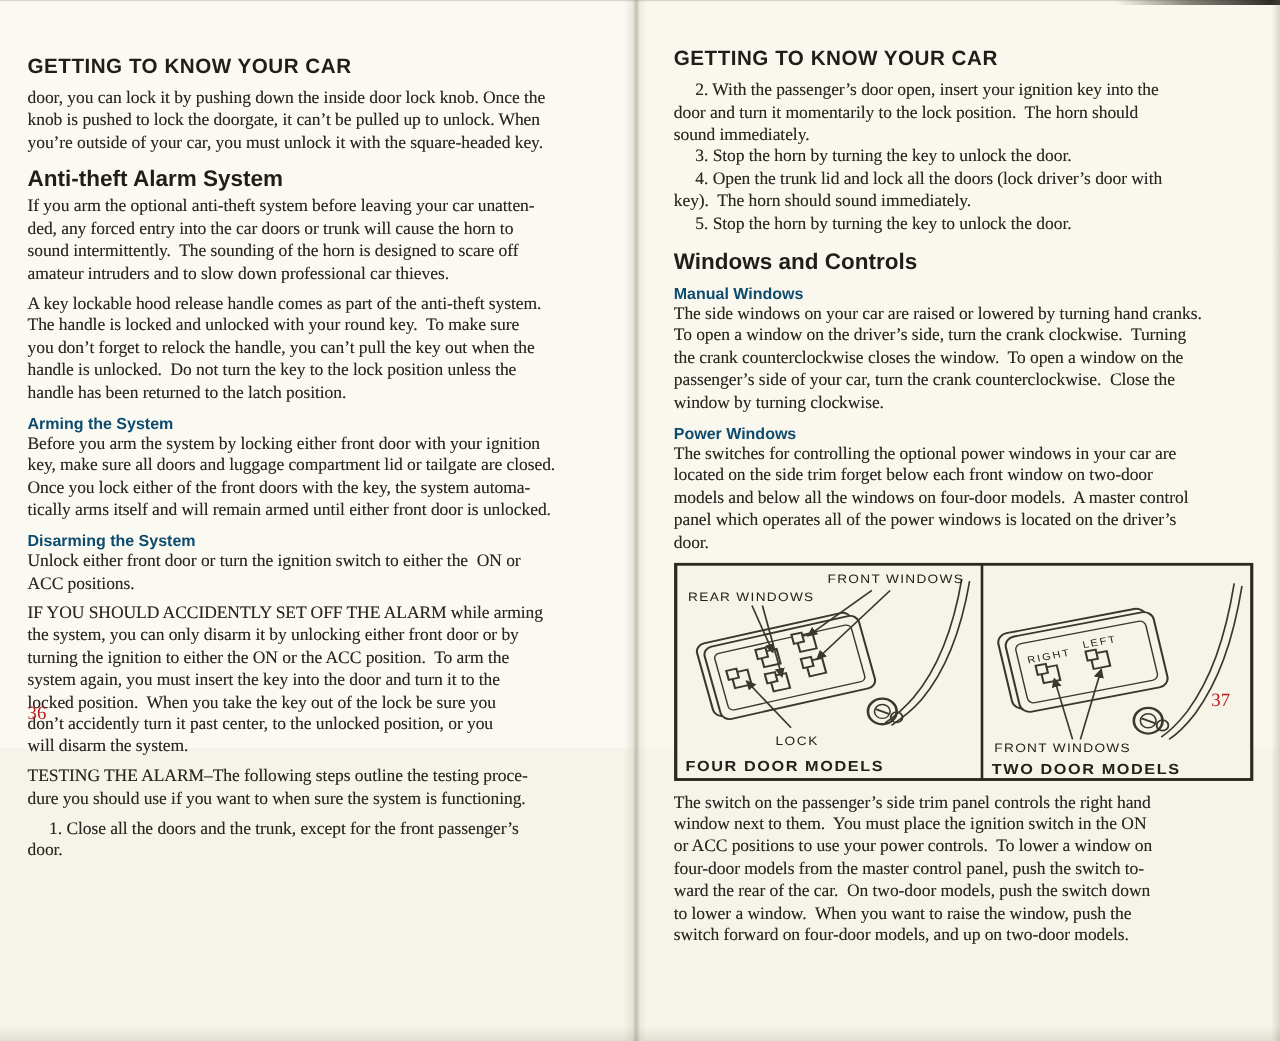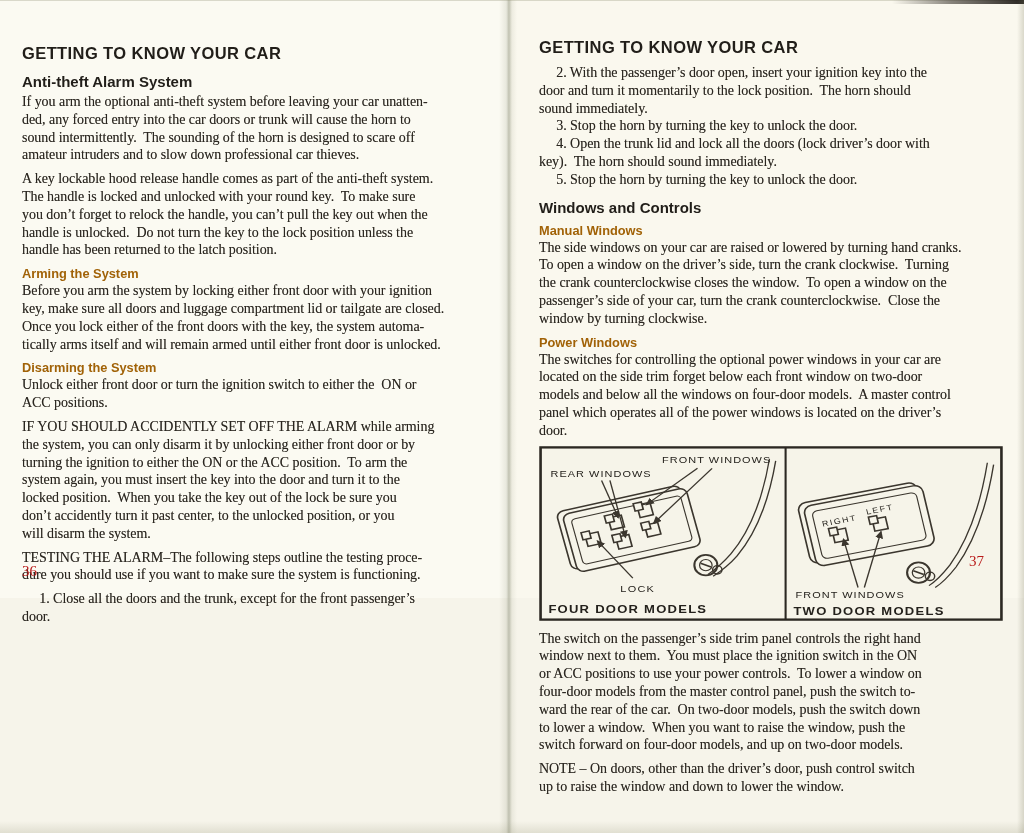--- a/index.html
+++ b/index.html
@@ -41,27 +41,27 @@
     background: linear-gradient(to left, rgba(120,120,95,0.25), rgba(120,120,95,0)); z-index: 6;
   }
 
   h1.doc-title {
     font-family: "Liberation Sans", sans-serif;
     font-size: 16.5px; font-weight: bold; letter-spacing: 0.4px;
     color: #211e19; margin: 0 0 7px 0;
   }
   h2.sec {
     font-family: "Liberation Sans", sans-serif;
-    font-size: 15px; font-weight: bold;
+    font-size: 18px; font-weight: bold;
     color: #211e19; margin: 10px 0 3px 0;
   }
   h3.sub {
     font-family: "Liberation Sans", sans-serif;
     font-size: 12.8px; font-weight: bold;
-    color: #a16207; margin: 7px 0 1px 0;
+    color: #0c4a6e; margin: 7px 0 1px 0;
   }
   p.body {
     font-size: 14px; line-height: 17.8px; letter-spacing: -0.05px;
     color: #2a2620; margin: 0 0 6px 0;
     white-space: pre-wrap;
     text-shadow: 0 0 0.4px rgba(45,40,32,0.45);
   }
   .page-number {
     position: absolute; font-size: 15px; color: #b91c1c;
   }
@@ -74,20 +74,23 @@
     fill: #24211c; stroke: none;
   }
 </style>
 </head>
 <body>
 
 <div class="spread">
 
   <div class="page page-left">
     <h1 class="doc-title">GETTING TO KNOW YOUR CAR</h1>
+    <p class="body">door, you can lock it by pushing down the inside door lock knob. Once the
+knob is pushed to lock the doorgate, it can’t be pulled up to unlock. When
+you’re outside of your car, you must unlock it with the square-headed key.</p>
     <h2 class="sec">Anti-theft Alarm System</h2>
     <p class="body">If you arm the optional anti-theft system before leaving your car unatten-
 ded, any forced entry into the car doors or trunk will cause the horn to
 sound intermittently.  The sounding of the horn is designed to scare off
 amateur intruders and to slow down professional car thieves.</p>
     <p class="body">A key lockable hood release handle comes as part of the anti-theft system.
 The handle is locked and unlocked with your round key.  To make sure
 you don’t forget to relock the handle, you can’t pull the key out when the
 handle is unlocked.  Do not turn the key to the lock position unless the
 handle has been returned to the latch position.</p>
@@ -100,21 +103,21 @@
     <p class="body">Unlock either front door or turn the ignition switch to either the  ON or
 ACC positions.</p>
     <p class="body">IF YOU SHOULD ACCIDENTLY SET OFF THE ALARM while arming
 the system, you can only disarm it by unlocking either front door or by
 turning the ignition to either the ON or the ACC position.  To arm the
 system again, you must insert the key into the door and turn it to the
 locked position.  When you take the key out of the lock be sure you
 don’t accidently turn it past center, to the unlocked position, or you
 will disarm the system.</p>
     <p class="body">TESTING THE ALARM–The following steps outline the testing proce-
-dure you should use if you want to make sure the system is functioning.</p>
+dure you should use if you want to when sure the system is functioning.</p>
     <p class="body">     1. Close all the doors and the trunk, except for the front passenger’s
 door.</p>
     <div class="page-number left">36</div>
   </div>
 
   <div class="page page-right">
     <h1 class="doc-title">GETTING TO KNOW YOUR CAR</h1>
     <p class="body">     2. With the passenger’s door open, insert your ignition key into the
 door and turn it momentarily to the lock position.  The horn should
 sound immediately.
@@ -207,22 +210,20 @@
       </g>
     </svg>
 
     <p class="body">The switch on the passenger’s side trim panel controls the right hand
 window next to them.  You must place the ignition switch in the ON
 or ACC positions to use your power controls.  To lower a window on
 four-door models from the master control panel, push the switch to-
 ward the rear of the car.  On two-door models, push the switch down
 to lower a window.  When you want to raise the window, push the
 switch forward on four-door models, and up on two-door models.</p>
-    <p class="body">NOTE – On doors, other than the driver’s door, push control switch
-up to raise the window and down to lower the window.</p>
     <div class="page-number right">37</div>
   </div>
 
   <div class="gutter"></div>
   <div class="artifact-top-line"></div>
   <div class="artifact-top-right"></div>
   <div class="artifact-bottom"></div>
   <div class="artifact-right-edge"></div>
 </div>
 

